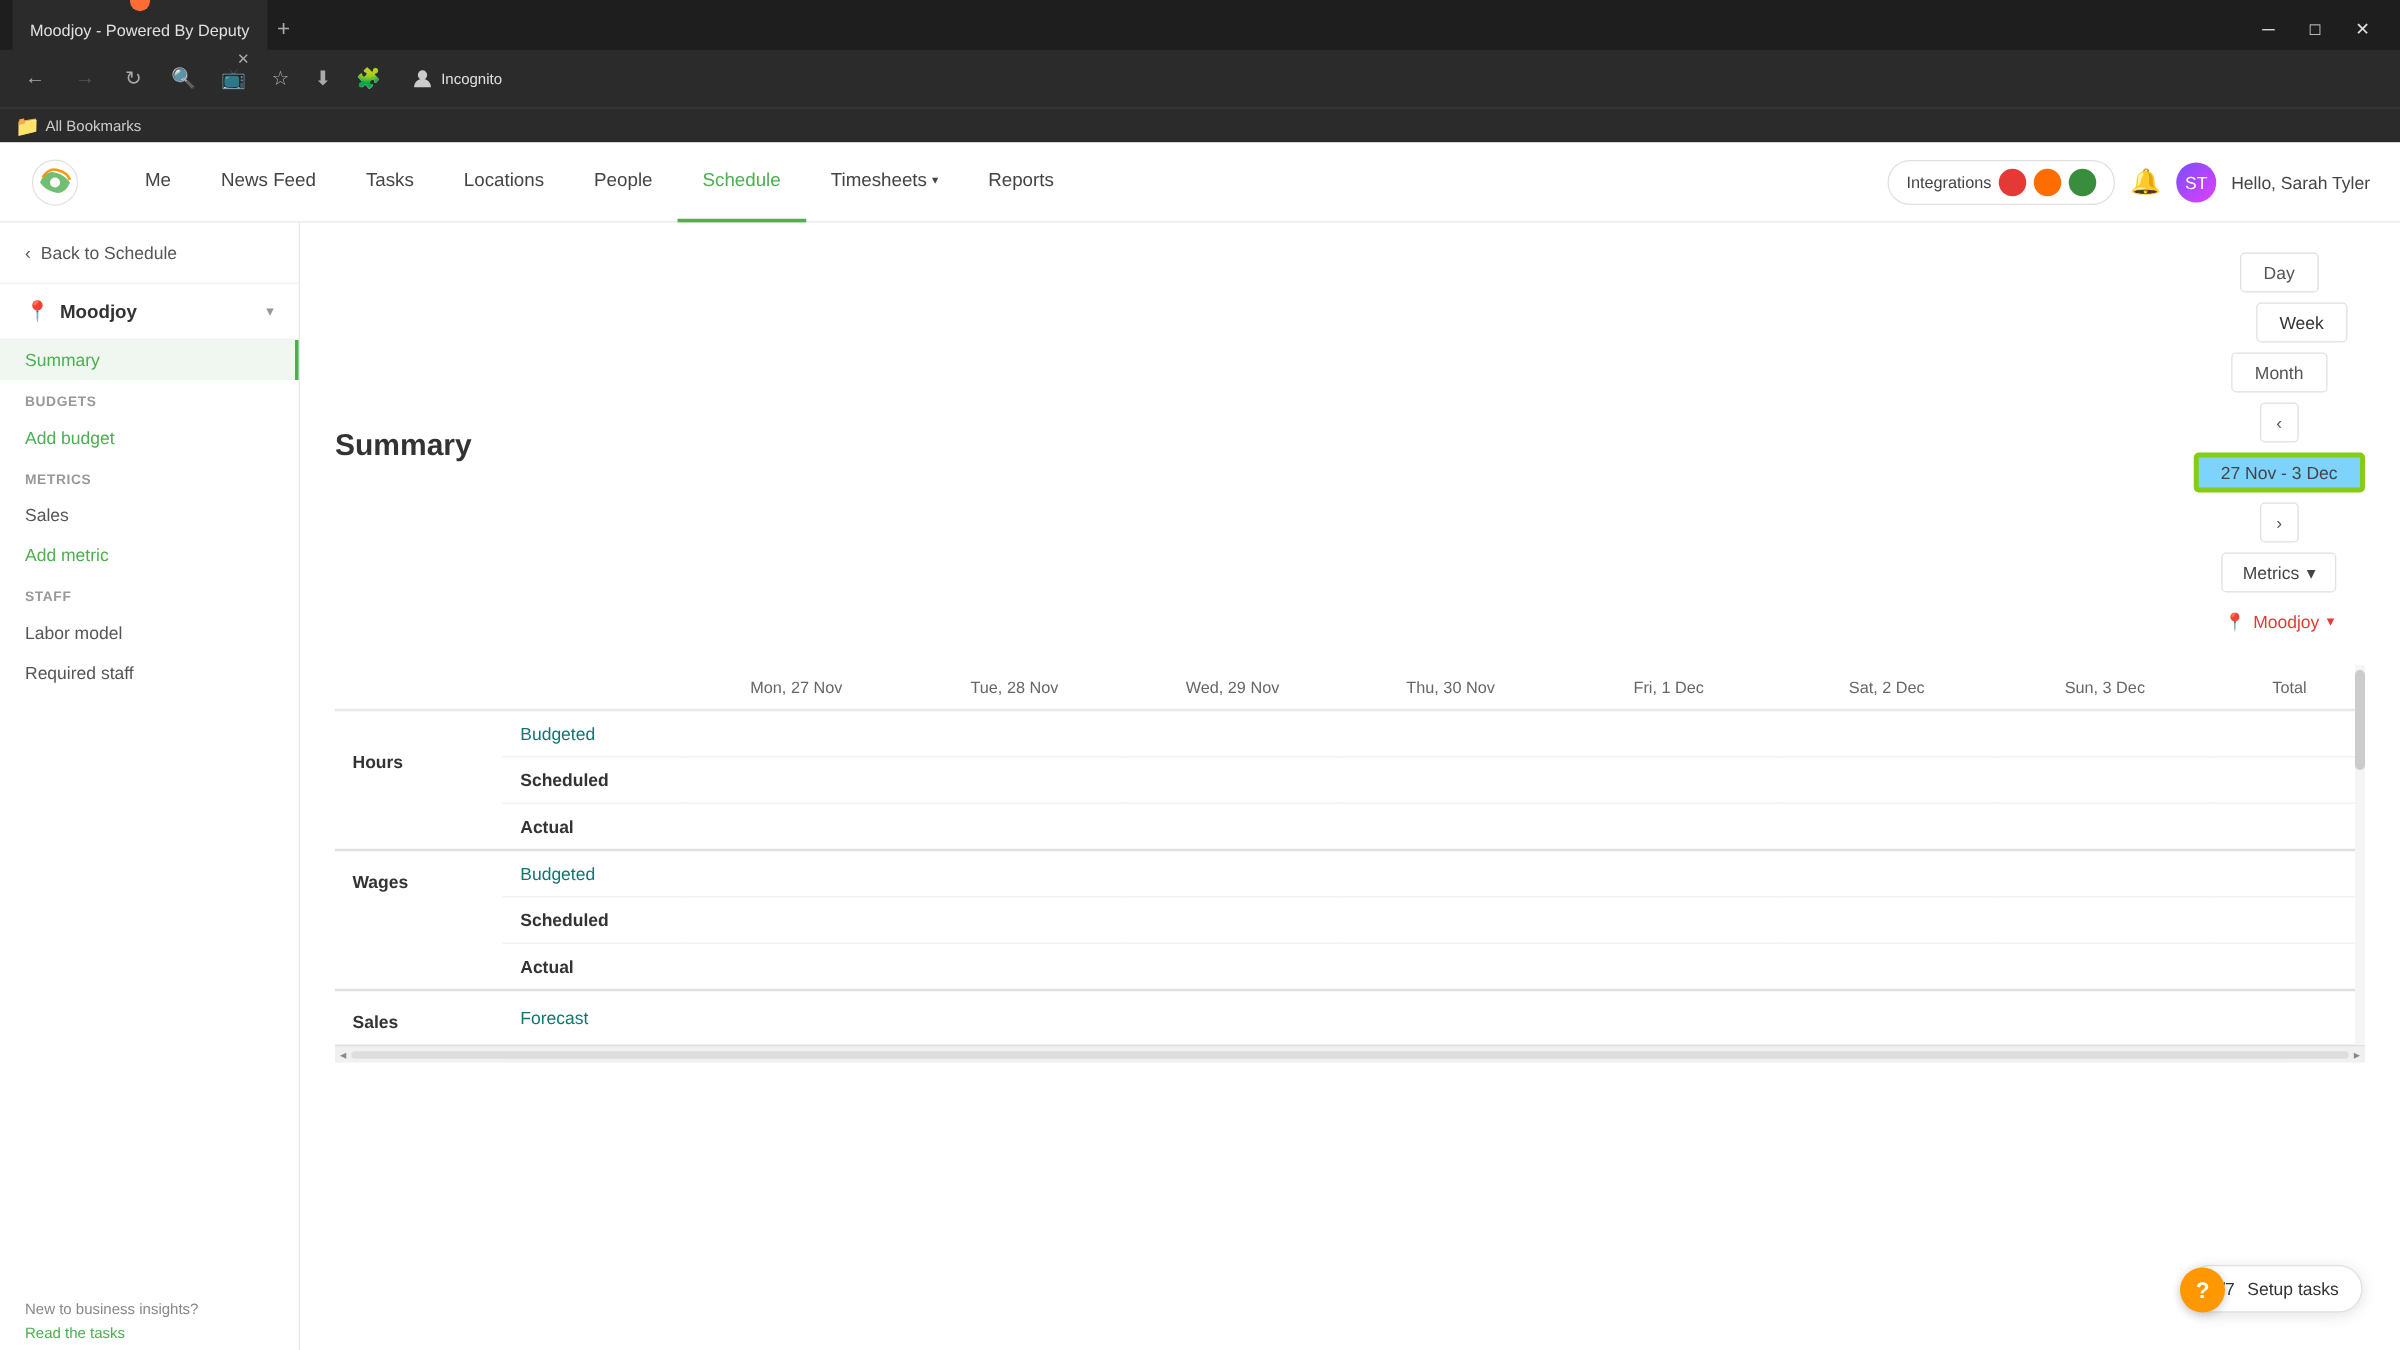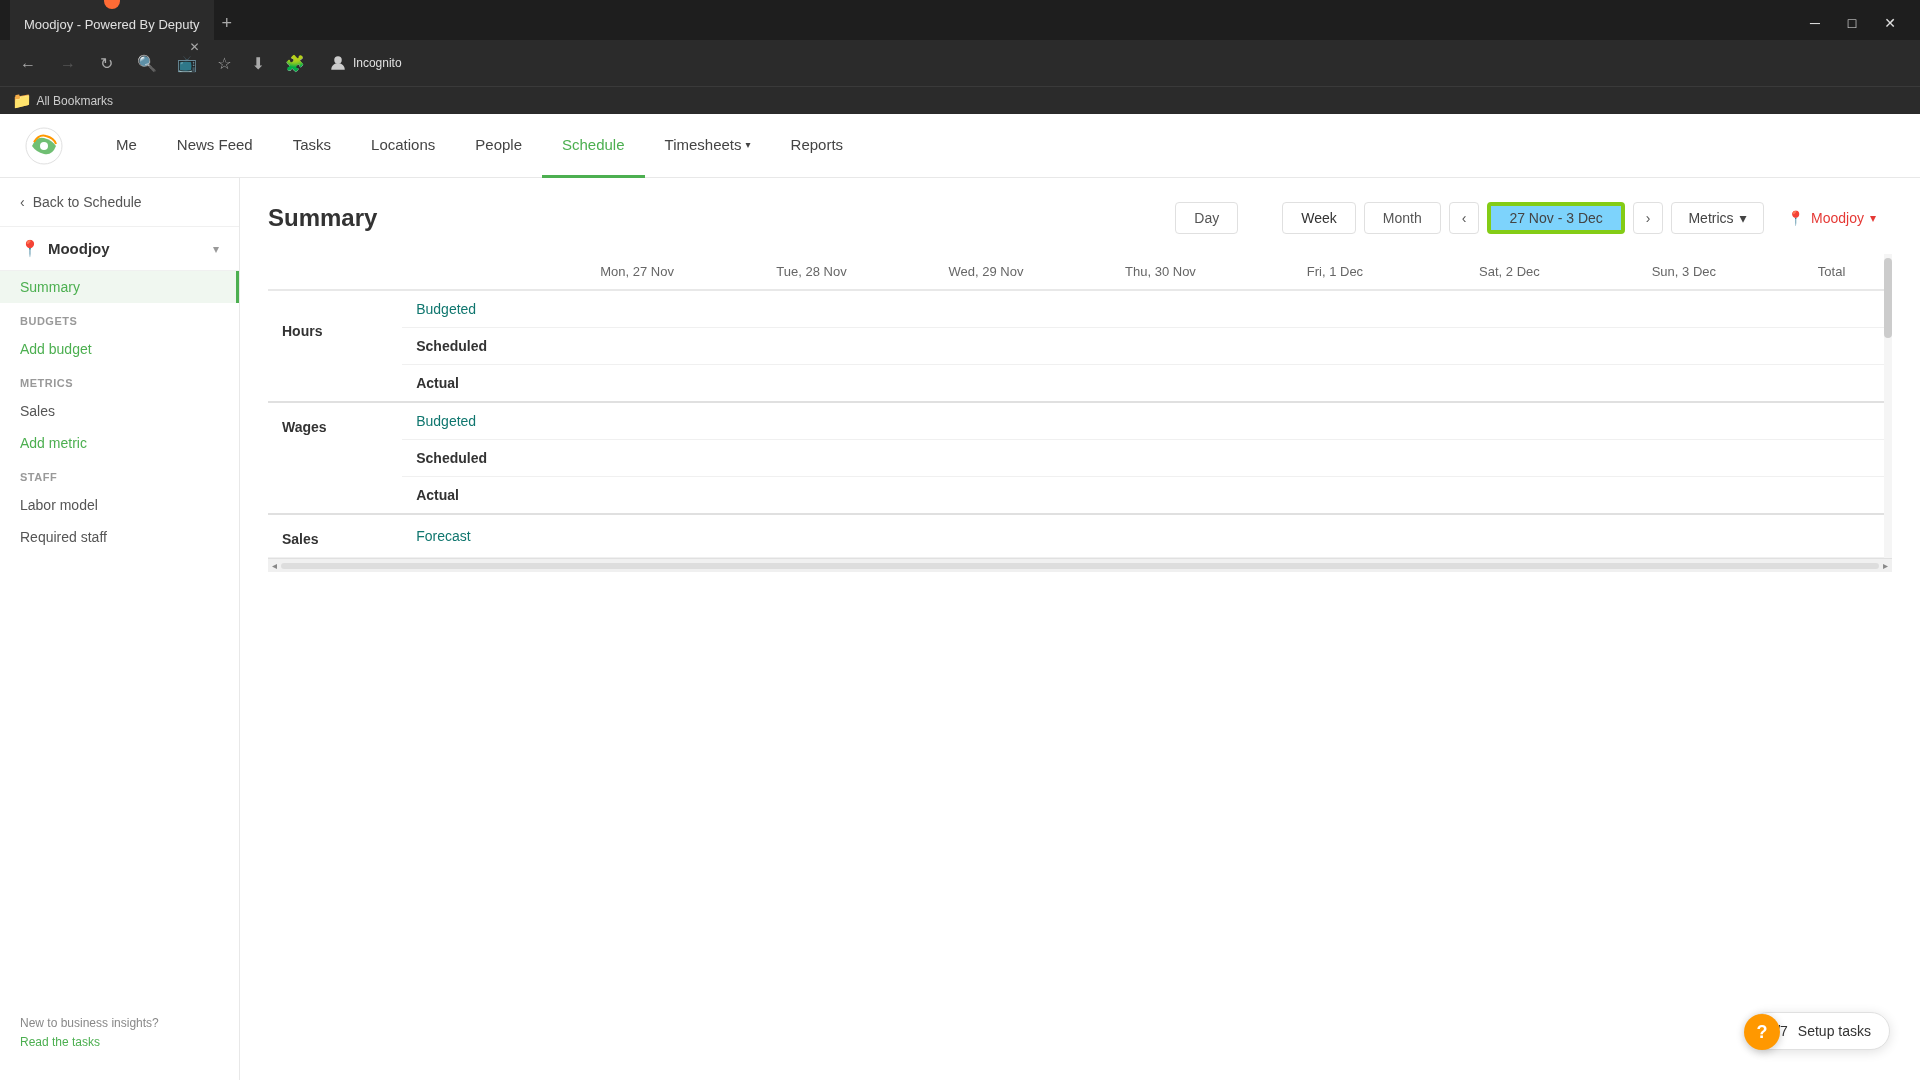--- a/index.html
+++ b/index.html
@@ -53,21 +53,21 @@
     .location-name { font-size: 15px; font-weight: 600; color: #333; flex: 1; }
     .sidebar-section-label { padding: 12px 20px 6px; font-size: 11px; font-weight: 600; color: #999; text-transform: uppercase; letter-spacing: 0.5px; }
     .sidebar-item { padding: 8px 20px; font-size: 14px; color: #555; cursor: pointer; }
     .sidebar-item.active { background: #f0f7f0; color: #4CAF50; border-right: 3px solid #4CAF50; font-weight: 500; }
     .sidebar-item.add { color: #4CAF50; }
 
     
     .content-area { flex: 1; padding: 24px 28px; overflow: auto; background: #fff; }
     .content-header { display: flex; align-items: center; margin-bottom: 20px; }
     .page-title-text { font-size: 24px; font-weight: 600; color: #333; flex: 1; }
-    .view-controls { display: flex; align-items: center; gap: 8px; margin-left: auto; }
+    .view-controls { display: flex; align-items: center; gap: 8px; margin-left: auto; flex-direction: column; }
     .view-btn { padding: 7px 18px; border: 1px solid #e0e0e0; background: #fff; font-size: 14px; color: #555; cursor: pointer; border-radius: 4px; }
     .view-btn.active { background: #fff; font-weight: 500; color: #333; margin-left: 36px; }
     .nav-arrow { padding: 7px 12px; border: 1px solid #e0e0e0; background: #fff; font-size: 14px; color: #555; cursor: pointer; border-radius: 4px; }
     .date-range { padding: 4px 18px; border: 4px solid #84cc16; background: #7dd3fc; font-size: 14px; color: #444; border-radius: 4px; }
     .metrics-btn { display: flex; align-items: center; gap: 6px; padding: 7px 16px; border: 1px solid #e0e0e0; background: #fff; font-size: 14px; color: #444; cursor: pointer; border-radius: 4px; }
     .location-filter { display: flex; align-items: center; gap: 6px; padding: 7px 16px; font-size: 14px; color: #e53935; cursor: pointer; }
 
     
     .summary-table { width: 100%; border-collapse: collapse; }
     .summary-table th { padding: 10px 14px; font-size: 13px; font-weight: 500; color: #666; text-align: center; border-bottom: 2px solid #e8e8e8; }
@@ -164,20 +164,31 @@
         <span>Schedule</span>
       </a>
       <a class="nav-item dropdown">
         <span>Timesheets</span>
         <span style="font-size:10px;">▾</span>
       </a>
       <a class="nav-item">
         <span>Reports</span>
       </a>
     </nav>
+    <div class="nav-right">
+      <button class="integrations-btn">
+        <span>Integrations</span>
+        <div class="avatar avatar-red" style="width:22px;height:22px;border-radius:50%;display:inline-block;"></div>
+        <div class="avatar avatar-orange" style="width:22px;height:22px;border-radius:50%;display:inline-block;"></div>
+        <div style="width:22px;height:22px;border-radius:50%;background:#388e3c;display:inline-block;"></div>
+      </button>
+      <button class="notif-btn">🔔</button>
+      <div class="user-avatar">ST</div>
+      <span class="hello-text">Hello, Sarah Tyler</span>
+    </div>
   </div>
 
   <div class="main-content">
 
     <div class="sidebar">
       <div class="sidebar-back">
         <span>‹</span>
         <span>Back to Schedule</span>
       </div>
       <div class="sidebar-location">
@@ -200,21 +211,21 @@
         <span>Add metric</span>
       </div>
       <div class="sidebar-section-label">STAFF</div>
       <div class="sidebar-item">
         <span>Labor model</span>
       </div>
       <div class="sidebar-item">
         <span>Required staff</span>
       </div>
 
-      <div style="position:absolute; bottom:28px; left:0; width:240px; padding:0 20px; font-size:12px; color:#888; line-height:1.6;">
+      <div style="position:absolute; bottom:4px; left:0; width:240px; padding:0 20px; font-size:12px; color:#888; line-height:1.6;">
         <div>New to business insights?</div>
         <a style="color:#4CAF50; text-decoration:none; font-size:12px; cursor:pointer;">Read the tasks</a>
       </div>
     </div>
 
     <div class="content-area">
       <div class="content-header">
         <h1 class="page-title-text">Summary</h1>
         <div class="view-controls">
           <button class="view-btn">Day</button>

